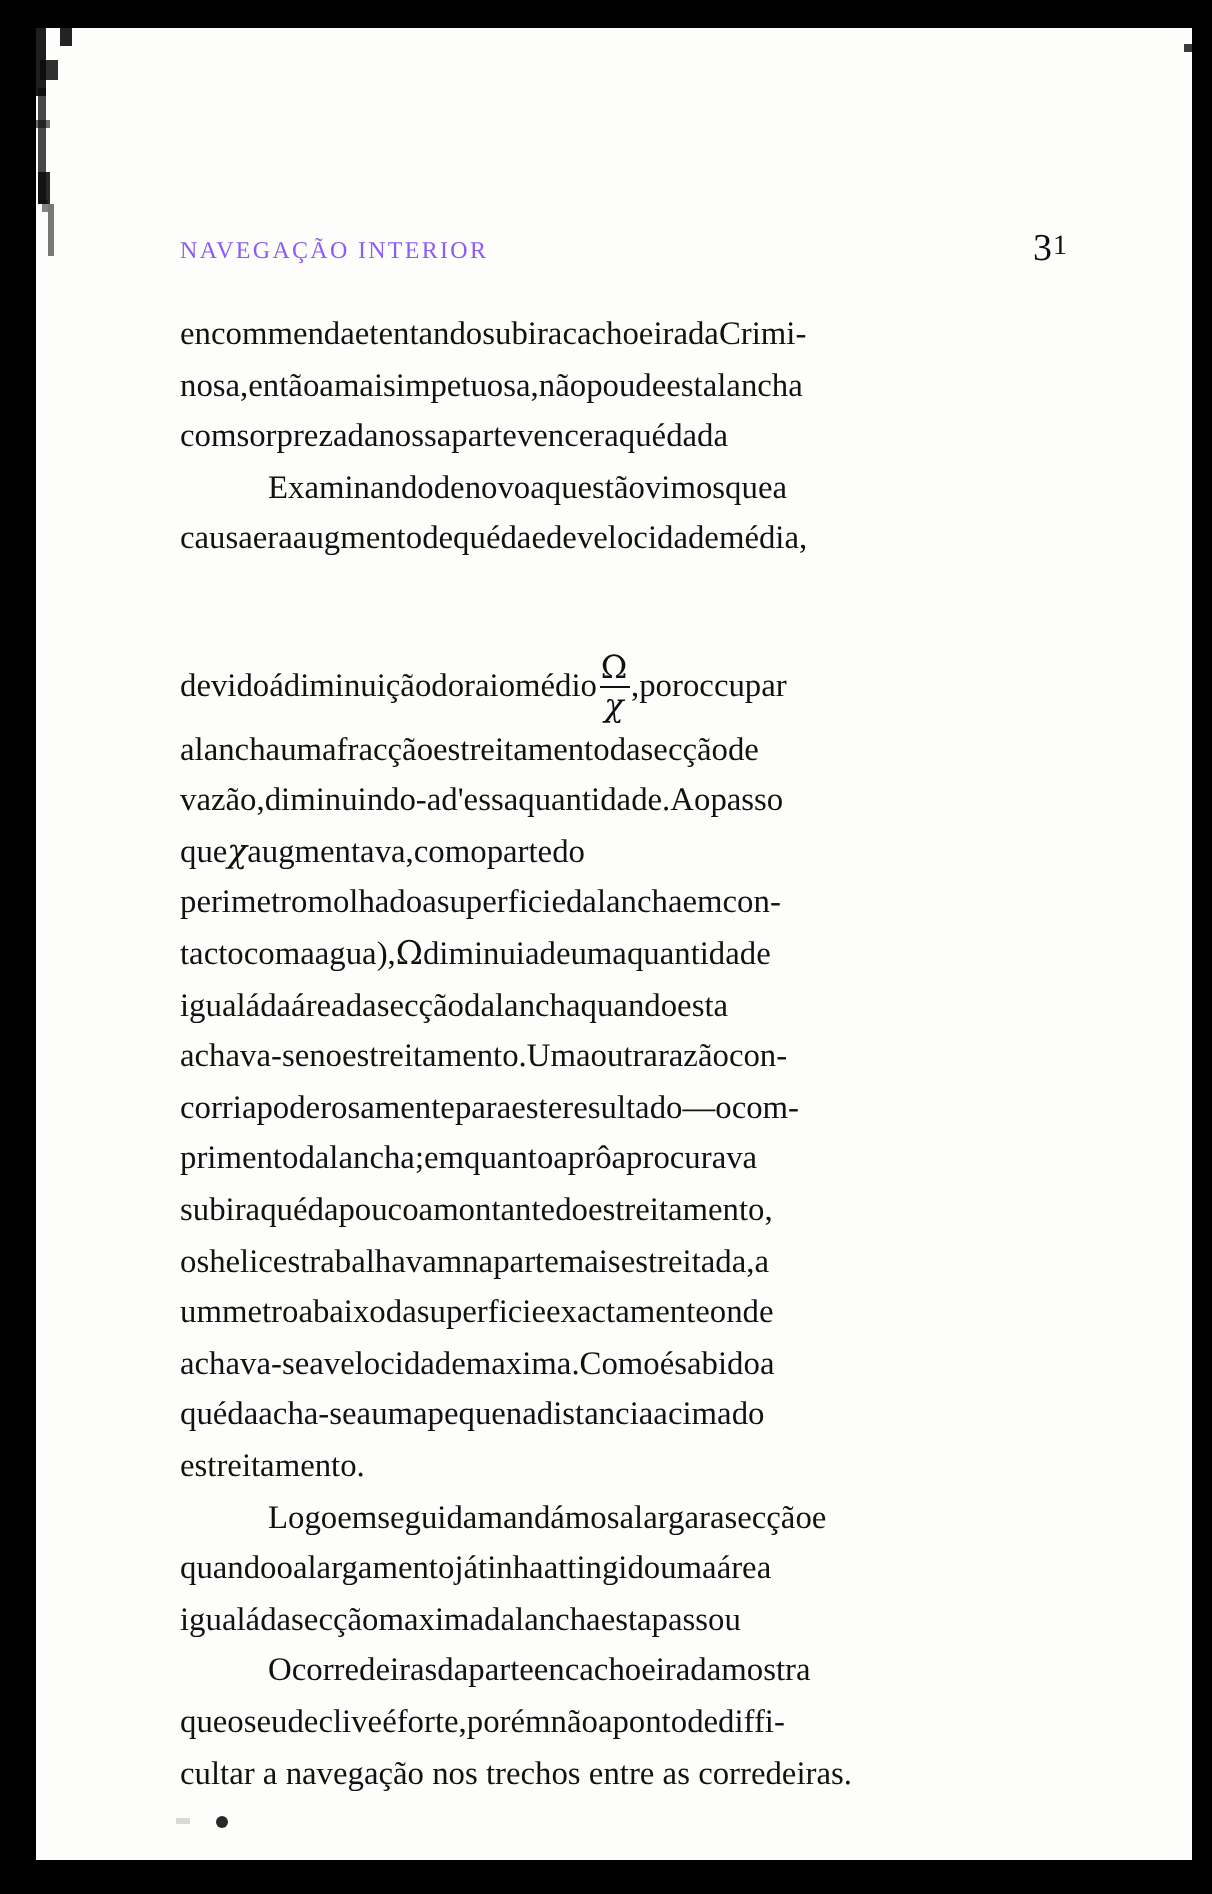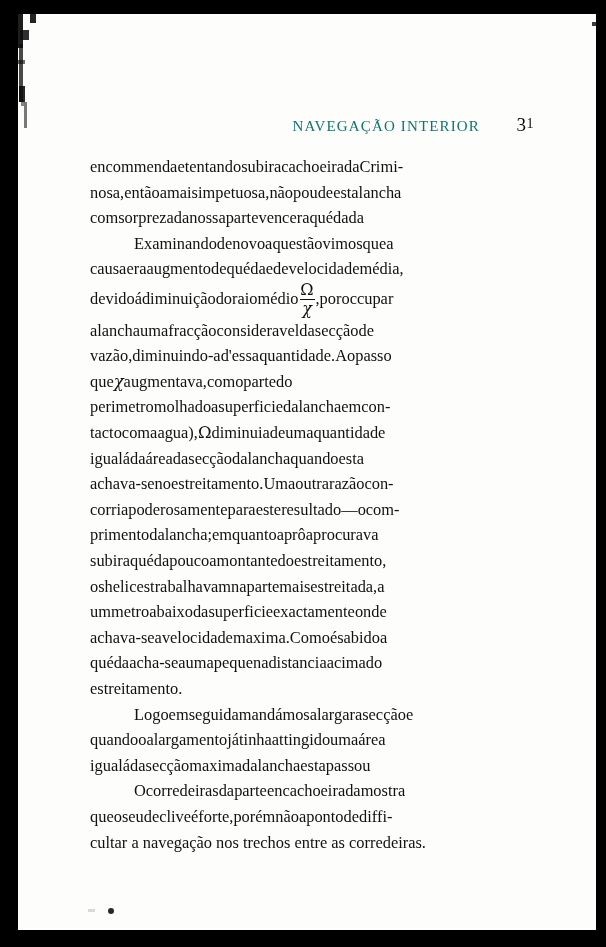--- a/index.html
+++ b/index.html
@@ -74,24 +74,24 @@
     left: 72px;
     top: 104px;
     width: 444px;
     height: 22px;
   }
   #head-title {
     position: absolute;
     left: 0;
     top: 0;
     width: 390px;
-    text-align: right;
-    font-size: 15px;
+    text-align: left;
+    font-size: 12px;
     letter-spacing: 1.15px;
-    color: #0f766e;
+    color: #8b5cf6;
     font-variant: small-caps;
     text-transform: uppercase;
     white-space: nowrap;
   }
   #page-number {
     position: absolute;
     right: 0;
     top: -4px;
     font-size: 19px;
     color: #0d0d0d;
@@ -131,20 +131,21 @@
     white-space: pre;
   }
   .flush {
     display: block;
     white-space: nowrap;
   }
 
   
   .frac-line {
     line-height: 34px;
+    margin-top: 44px;
   }
 
   
   .frac {
     display: inline-flex;
     flex-direction: column;
     align-items: center;
     vertical-align: middle;
     position: relative;
     top: -1px;
@@ -254,21 +255,21 @@
             <span>médio</span>
             <span><span class="frac"><span class="num">Ω</span><span class="bar"></span><span class="den">χ</span></span>,</span>
             <span>por</span>
             <span>occupar</span>
           </div>
           <div class="just">
             <span>a</span>
             <span>lancha</span>
             <span>uma</span>
             <span>fracção</span>
-            <span>consideravel</span>
+            <span>estreitamento</span>
             <span>da</span>
             <span>secção</span>
             <span>de</span>
           </div>
           <div class="just">
             <span>vazão,</span>
             <span>diminuindo-a</span>
             <span>d'essa</span>
             <span>quantidade.</span>
             <span>Ao</span>

